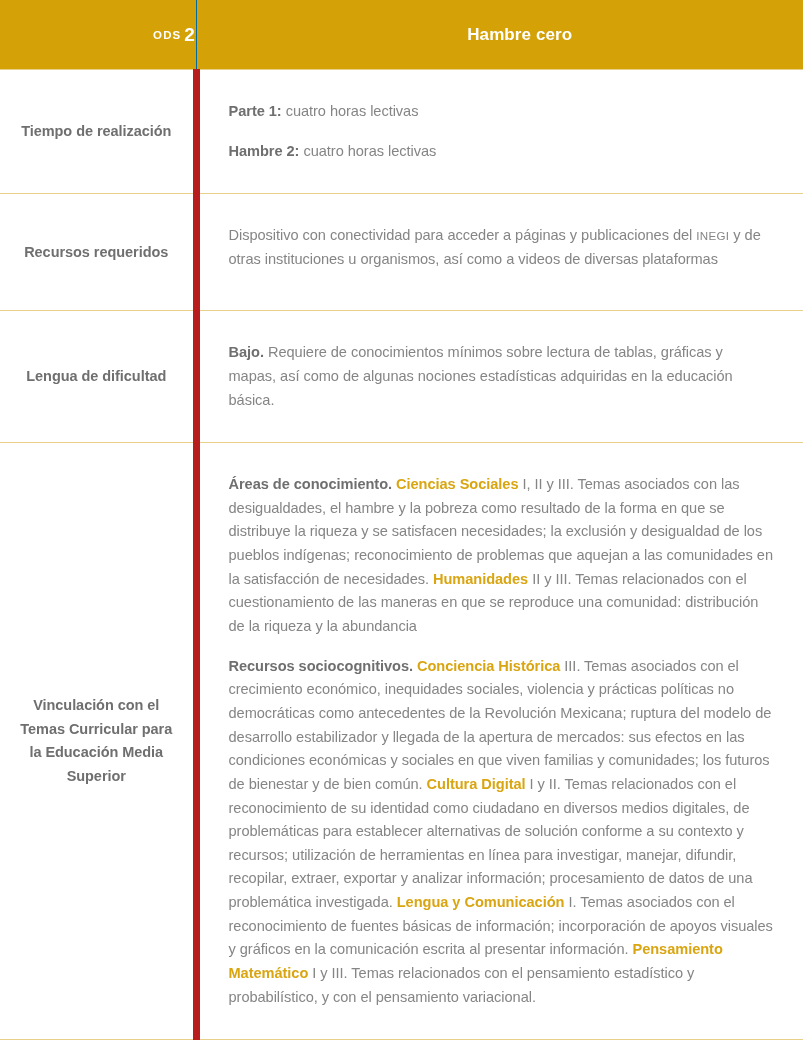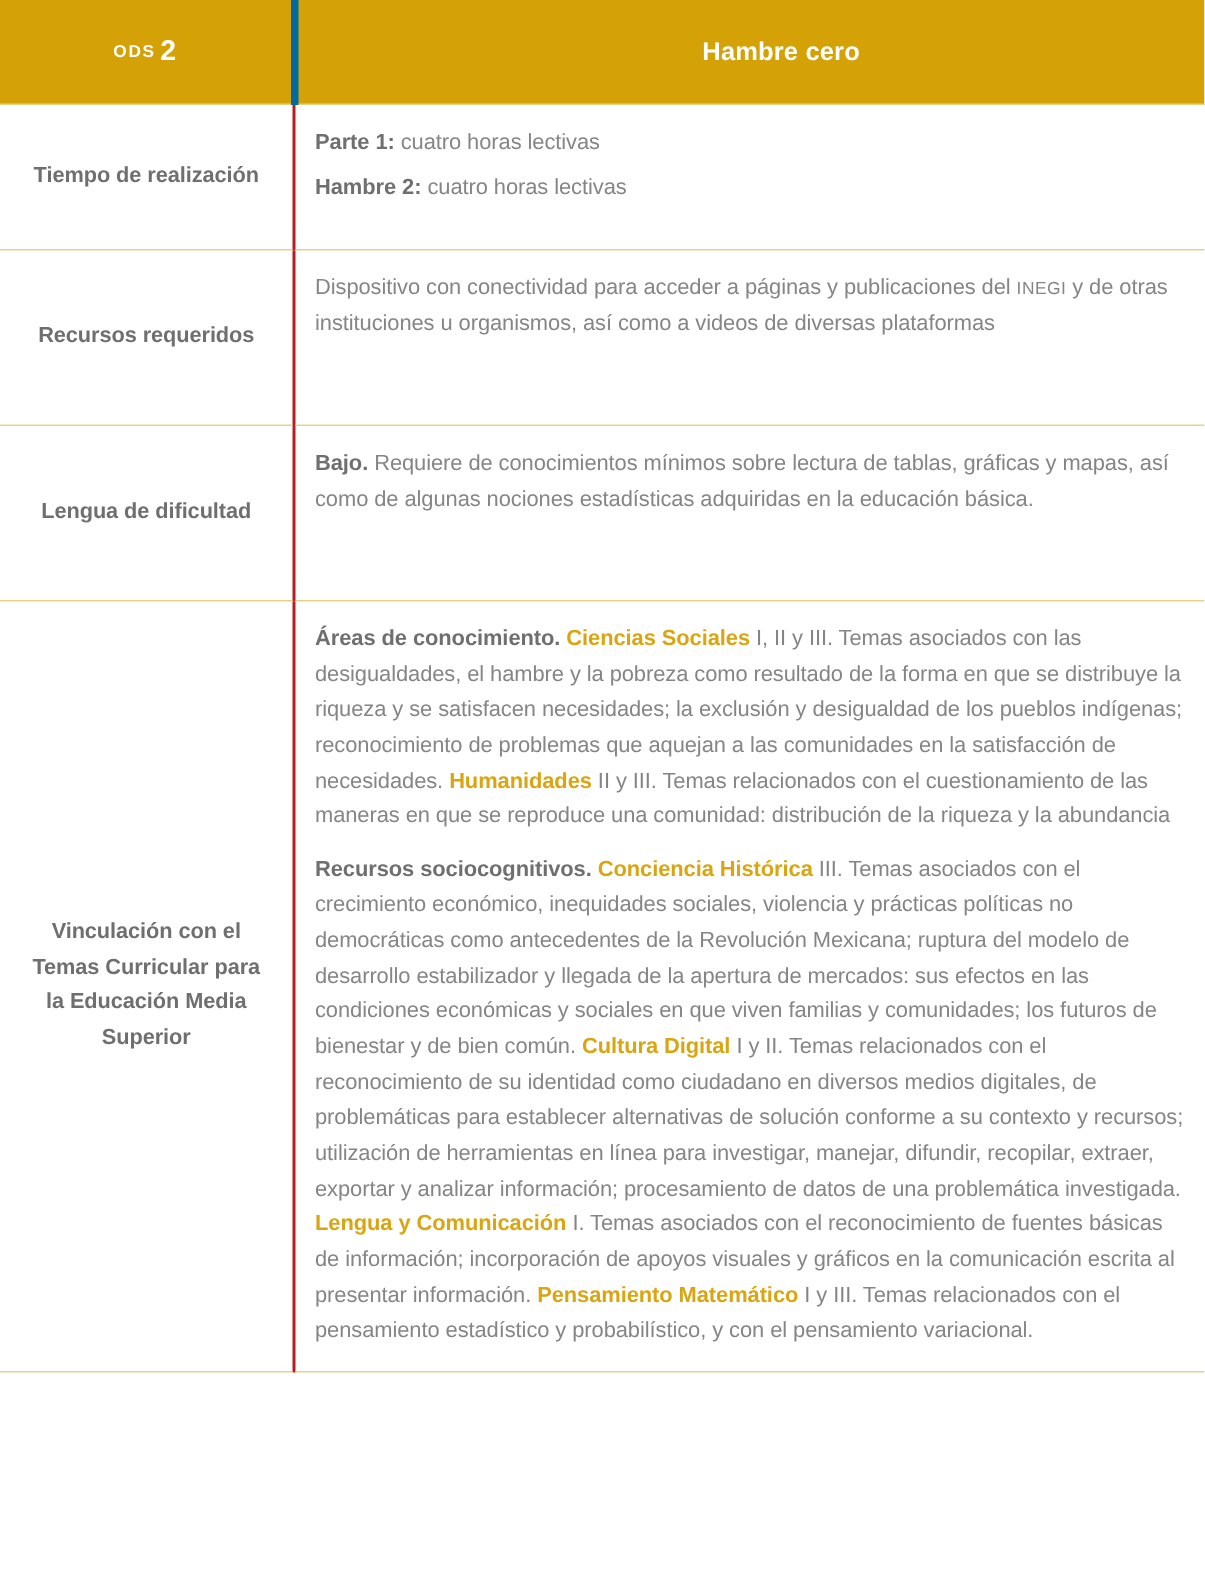--- a/index.html
+++ b/index.html
@@ -34,21 +34,22 @@
   thead th {
     background: #d4a106;
     color: #ffffff;
     padding: 0;
     height: 69px;
     vertical-align: middle;
     text-align: center;
     font-weight: 600;
   }
   th.head-left {
-    border-right: 5px solid #0369a1;
+    border-right: 1px solid #0369a1;
+    text-align: right;
   }
   .head-ods {
     font-size: 14.5px;
     letter-spacing: 0.6px;
     line-height: 1;
     white-space: nowrap;
   }
   .head-ods .sc {
     font-size: 11.5px;
     letter-spacing: 1.1px;
@@ -74,41 +75,41 @@
   tbody td {
     border-top: 1px solid #e8d08a;
     vertical-align: top;
     padding: 0;
   }
   tbody tr:last-child td {
     border-bottom: 1px solid #e8d08a;
   }
 
   td.cell-label {
-    border-right: 2px solid #b91c1c;
+    border-right: 7px solid #b91c1c;
     text-align: center;
     vertical-align: middle;
     color: #6f6f6f;
     font-weight: 700;
     font-size: 14.5px;
     line-height: 1.62;
     padding: 14px 16px;
     letter-spacing: -0.05px;
   }
 
   td.cell-body {
     padding: 14px 14px 14px 13px;
     color: #858585;
     font-size: 14.6px;
     line-height: 1.62;
     letter-spacing: -0.05px;
   }
 
   td.cell-body p {
-    margin: 0;
+    margin: 16px;
   }
   td.cell-body p + p {
     margin-top: 12px;
   }
 
   .b {
     font-weight: 700;
     color: #6f6f6f;
   }
   .accent {

